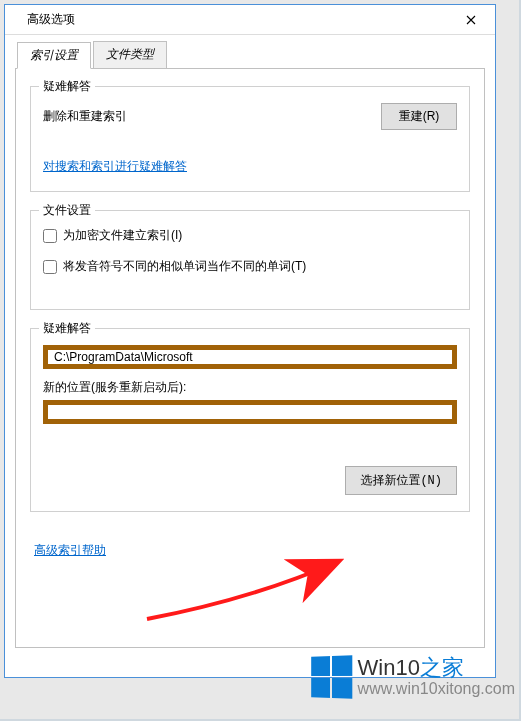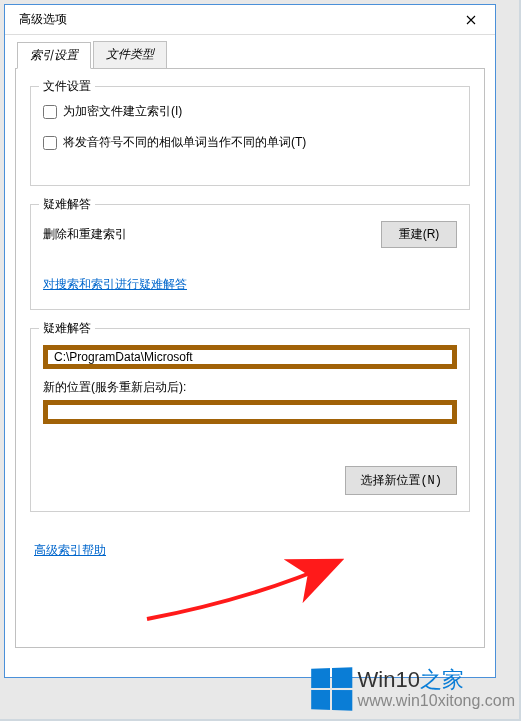--- a/index.html
+++ b/index.html
@@ -20,21 +20,21 @@
     background: #fff;
     border: 1px solid #4a90d9;
     display: flex;
     flex-direction: column;
   }
   .titlebar {
     height: 30px;
     display: flex;
     align-items: center;
     justify-content: space-between;
-    padding: 0 8px 0 14px;
+    padding: 0 8px 0 22px;
     font-size: 12px;
     color: #000;
     border-bottom: 1px solid #ddd;
   }
   .titlebar .title { }
   .titlebar .close {
     width: 32px; height: 24px;
     display: flex; align-items: center; justify-content: center;
     font-size: 14px;
     color: #000;
@@ -146,21 +146,21 @@
     width: 210px;
     height: 70px;
     pointer-events: none;
     z-index: 10;
   }
   .arrow svg { width: 100%; height: 100%; overflow: visible; }
   
   .watermark {
     position: absolute;
     right: 6px;
-    bottom: 11px;
+    bottom: 23px;
     display: flex;
     align-items: center;
     gap: 6px;
     pointer-events: none;
   }
   .winlogo {
     width: 42px; height: 42px;
     display: grid;
     grid-template-columns: 1fr 1fr;
     grid-template-rows: 1fr 1fr;
@@ -195,43 +195,43 @@
   </div>
   <div class="body">
 
     <div class="tabs">
       <div class="tab active">索引设置</div>
       <div class="tab">文件类型</div>
     </div>
 
     <div class="tab-content">
 
+      <div class="group">
+        <span class="group-title">疑难解答</span>
+        <div class="troubleshoot-row">
+          <span>删除和重建索引</span>
+          <button class="btn">重建(R)</button>
+        </div>
+        <a class="link">对搜索和索引进行疑难解答</a>
+      </div>
+
       <div class="group" style="height:100px;">
         <span class="group-title">文件设置</span>
         <label class="checkbox-row">
           <input type="checkbox" style="">
           <span>为加密文件建立索引(I)</span>
         </label>
         <label class="checkbox-row">
           <input type="checkbox" style="">
           <span>将发音符号不同的相似单词当作不同的单词(T)</span>
         </label>
       </div>
 
       <div class="group">
         <span class="group-title">疑难解答</span>
-        <div class="troubleshoot-row">
-          <span>删除和重建索引</span>
-          <button class="btn">重建(R)</button>
-        </div>
-        <a class="link">对搜索和索引进行疑难解答</a>
-      </div>
-
-      <div class="group">
-        <span class="group-title">疑难解答</span>
 
         <input class="textbox" readonly="" value="C:\ProgramData\Microsoft" style="">
 
         <span class="label">新的位置(服务重新启动后):</span>
         <input class="textbox" value="" style="">
 
         <div class="loc-actions">
           <button class="btn">选择新位置(N)</button>
         </div>
       </div>

